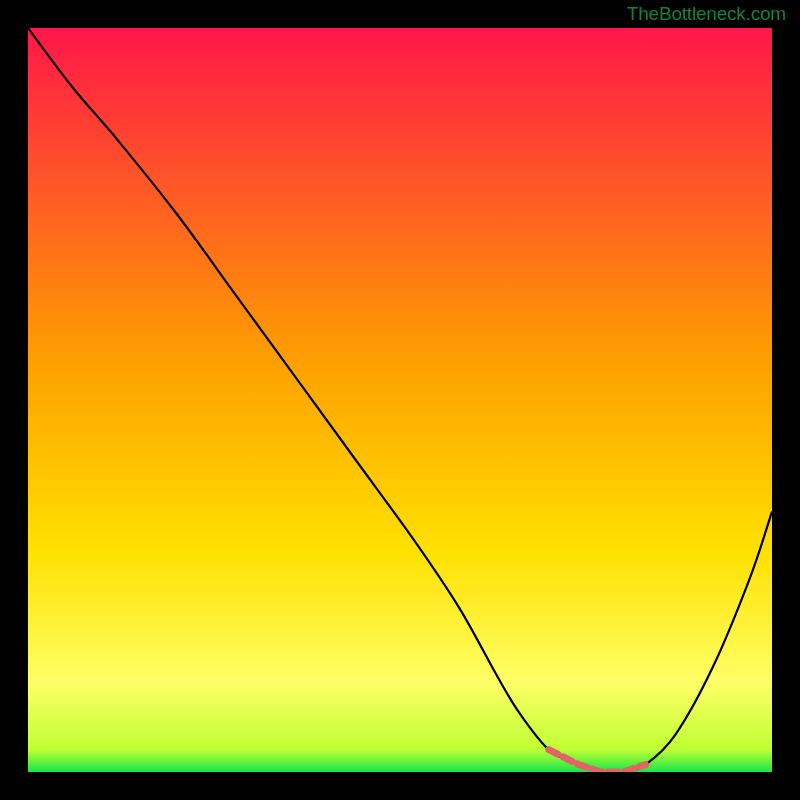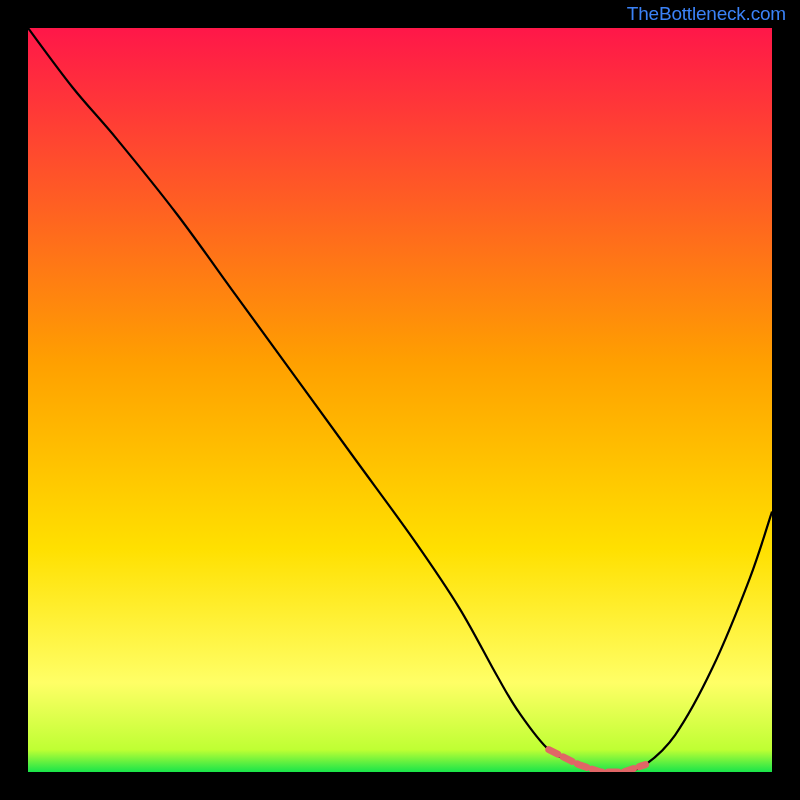--- a/index.html
+++ b/index.html
@@ -8,21 +8,21 @@
     width: 800px;
     height: 800px;
     background: #000;
     font-family: Arial, Helvetica, sans-serif;
     overflow: hidden;
   }
   .attribution {
     position: absolute;
     top: 3px;
     right: 14px;
-    color: #3b82f6;
+    color: #15803d;
     font-size: 19px;
     font-weight: 500;
     letter-spacing: -0.2px;
   }
   .plot-wrap {
     position: absolute;
     top: 28px;
     left: 28px;
     width: 744px;
     height: 744px;

